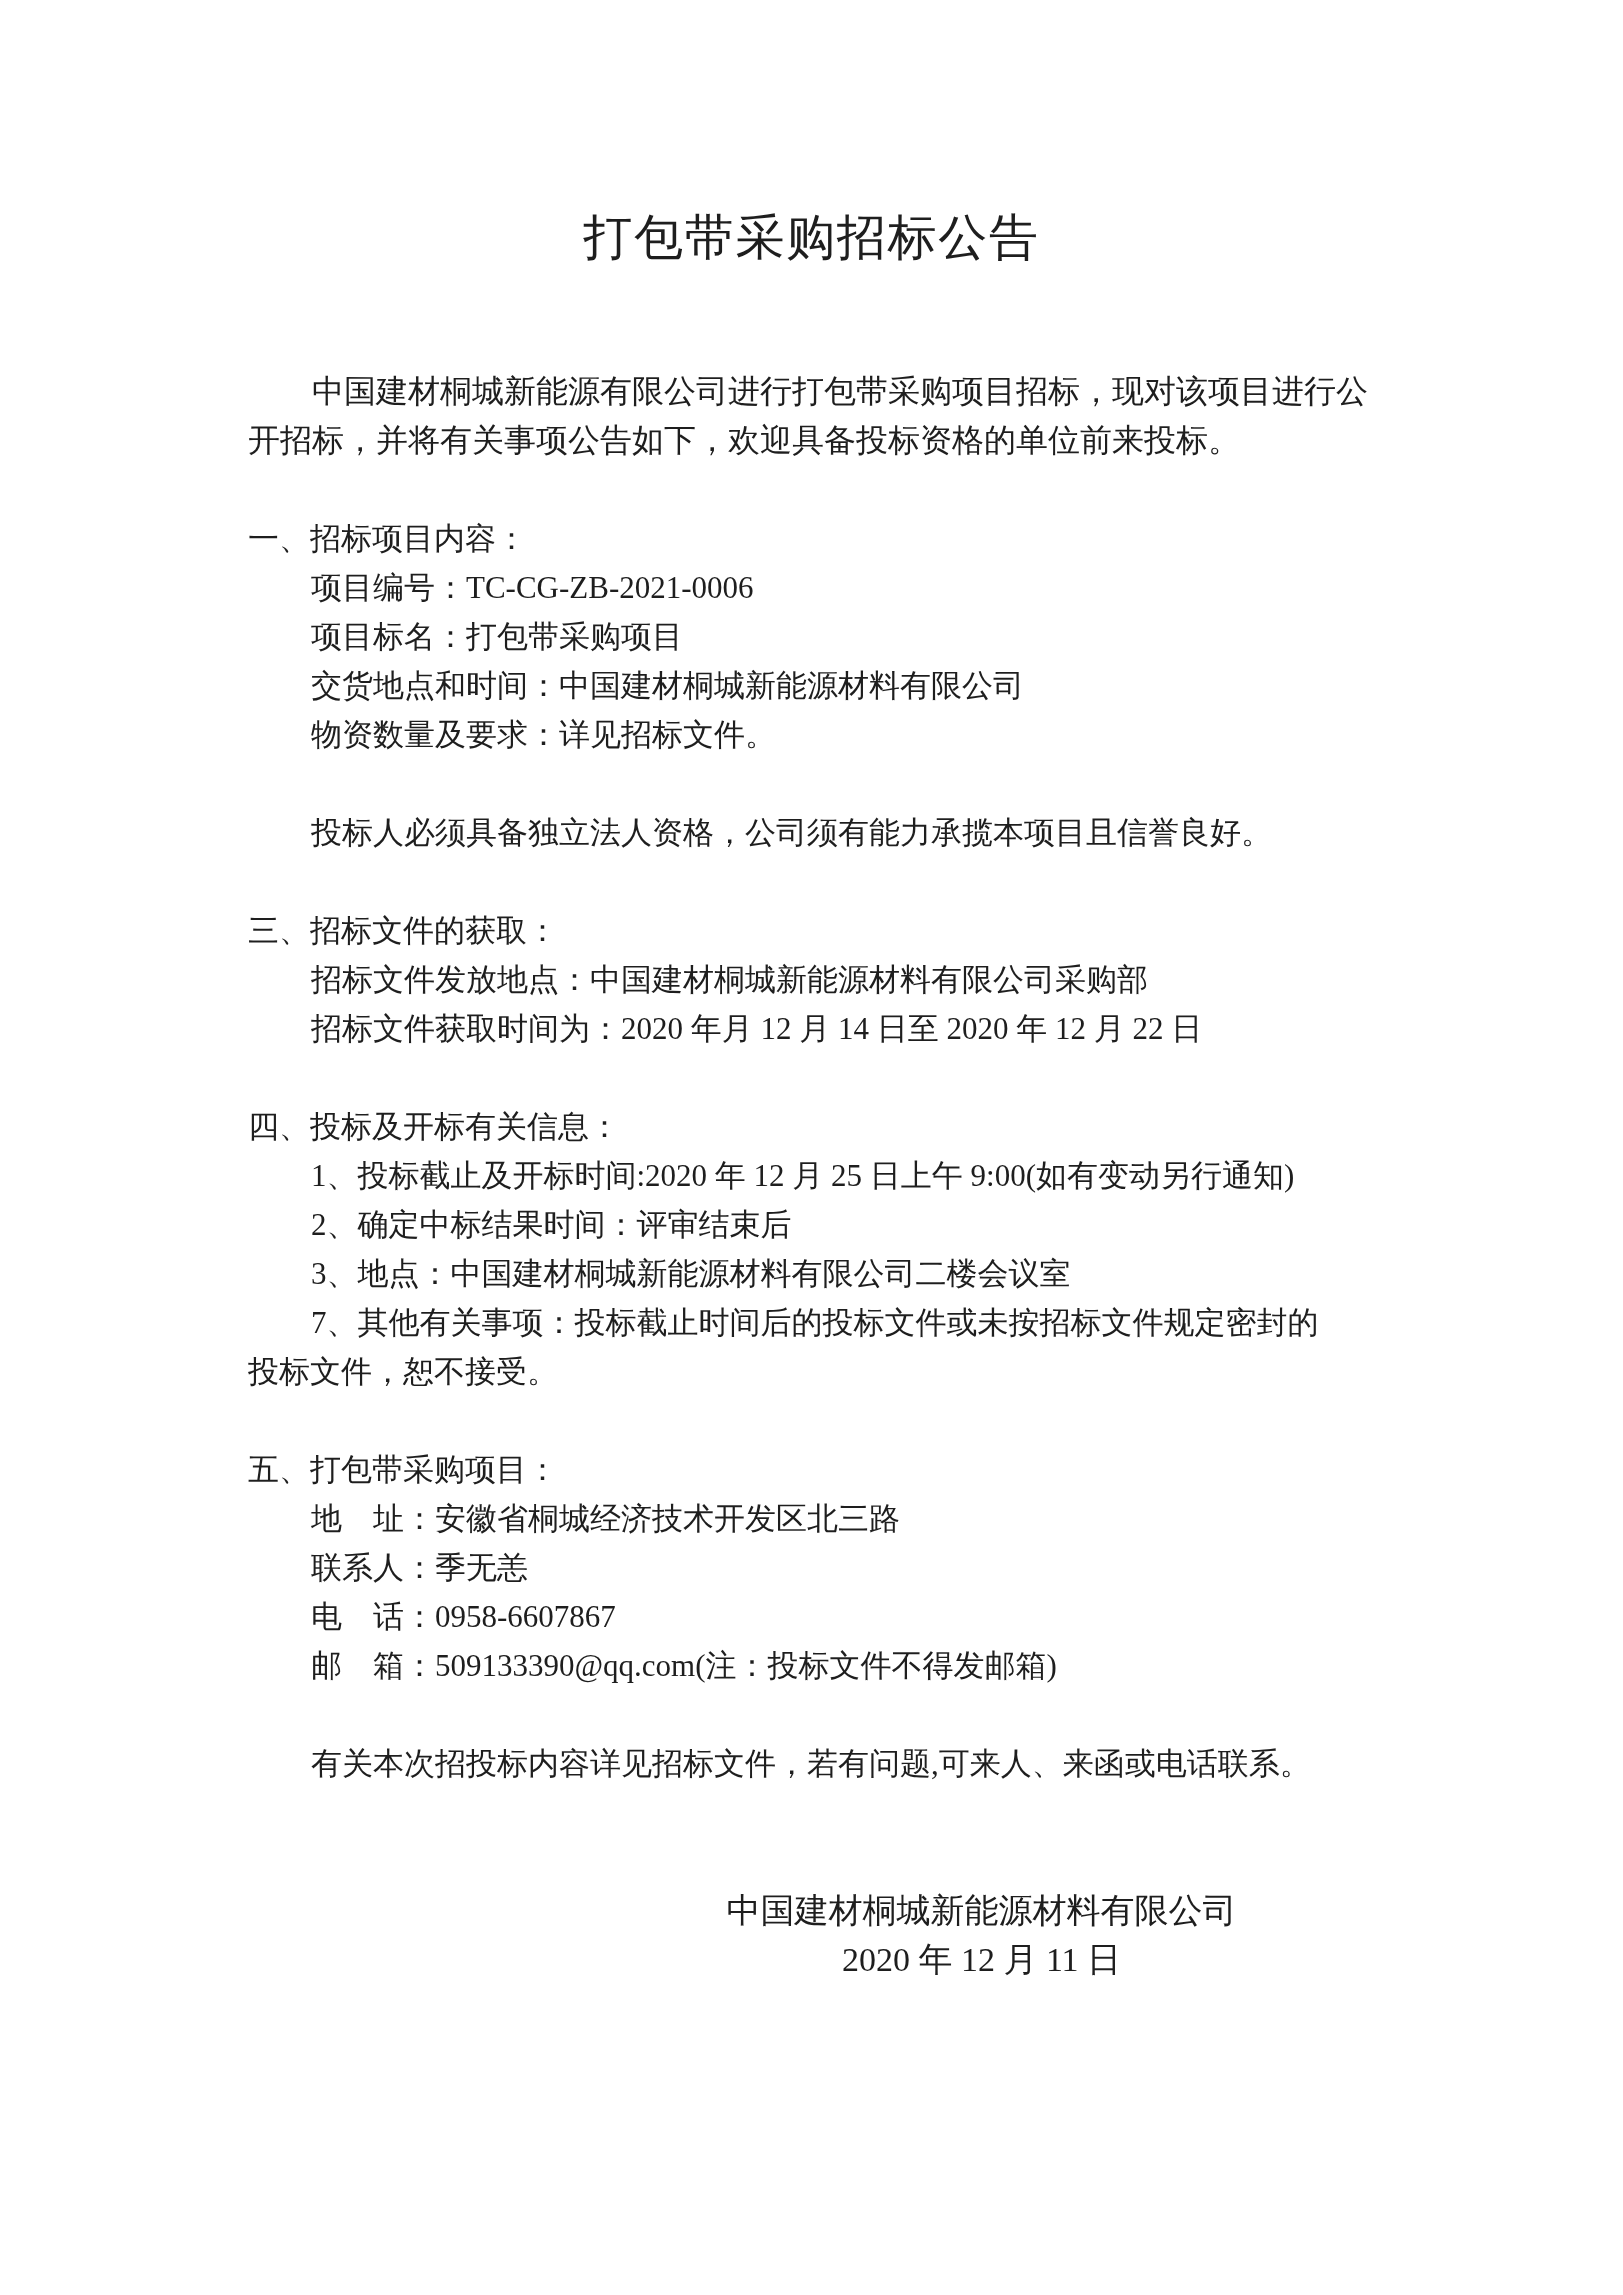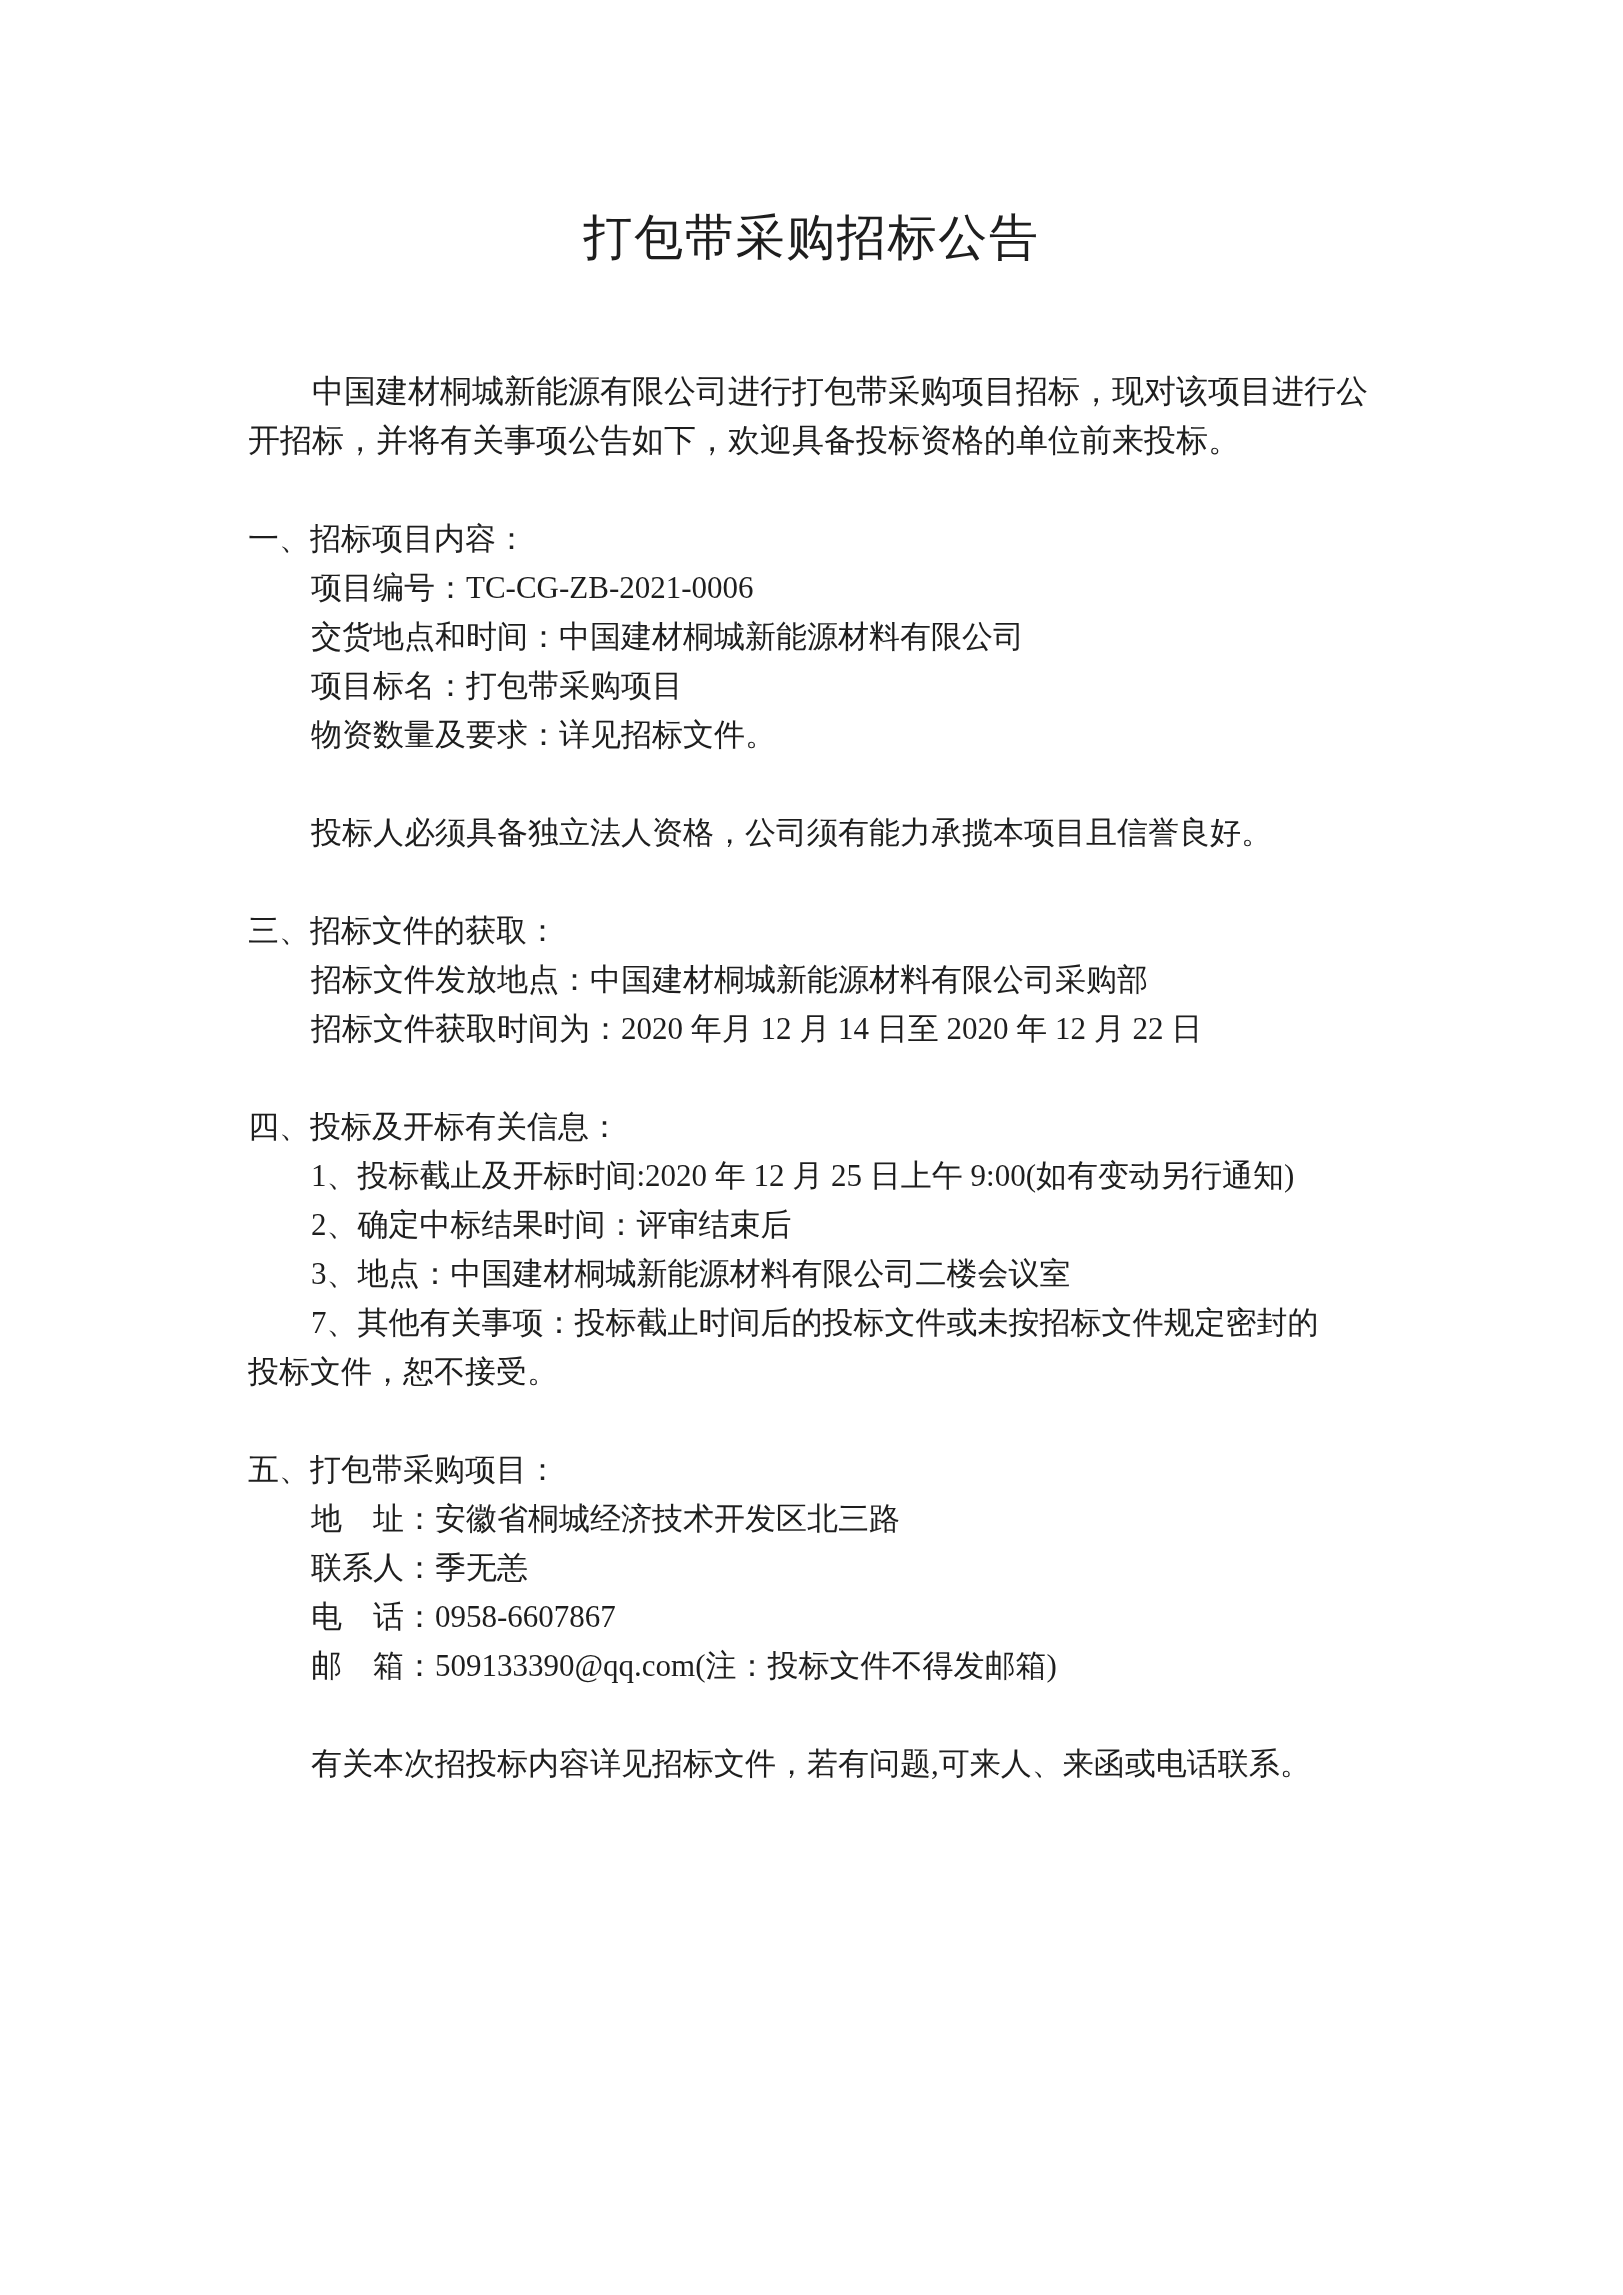--- a/index.html
+++ b/index.html
@@ -44,22 +44,22 @@
 <div class="doc-title">打包带采购招标公告</div>
 
 <div class="content">
 
   <div class="line intro-line first-indent">中国建材桐城新能源有限公司进行打包带采购项目招标，现对该项目进行公</div>
   <div class="line intro-line">开招标，并将有关事项公告如下，欢迎具备投标资格的单位前来投标。</div>
   <div class="blank"></div>
 
   <div class="line">一、招标项目内容：</div>
   <div class="line item-indent">项目编号：TC-CG-ZB-2021-0006</div>
+  <div class="line item-indent">项目标名：打包带采购项目</div>
   <div class="line item-indent">交货地点和时间：中国建材桐城新能源材料有限公司</div>
-  <div class="line item-indent">项目标名：打包带采购项目</div>
   <div class="line item-indent">物资数量及要求：详见招标文件。</div>
   <div class="blank"></div>
 
   <div class="line item-indent">投标人必须具备独立法人资格，公司须有能力承揽本项目且信誉良好。</div>
   <div class="blank"></div>
 
   <div class="line">三、招标文件的获取：</div>
   <div class="line item-indent">招标文件发放地点：中国建材桐城新能源材料有限公司采购部</div>
   <div class="line item-indent">招标文件获取时间为：2020 年月 12 月 14 日至 2020 年 12 月 22 日</div>
   <div class="blank"></div>
@@ -76,15 +76,19 @@
   <div class="line item-indent">地　址：安徽省桐城经济技术开发区北三路</div>
   <div class="line item-indent">联系人：季无恙</div>
   <div class="line item-indent">电　话：0958-6607867</div>
   <div class="line item-indent">邮　箱：509133390@qq.com(注：投标文件不得发邮箱)</div>
   <div class="blank"></div>
 
   <div class="line item-indent">有关本次招投标内容详见招标文件，若有问题,可来人、来函或电话联系。</div>
   <div class="blank"></div>
   <div class="blank"></div>
 
+  <div class="signature">
+    <div class="line">中国建材桐城新能源材料有限公司</div>
+    <div class="line">2020 年 12 月 11 日</div>
+  </div>
 
 </div>
 
 
 </body></html>

